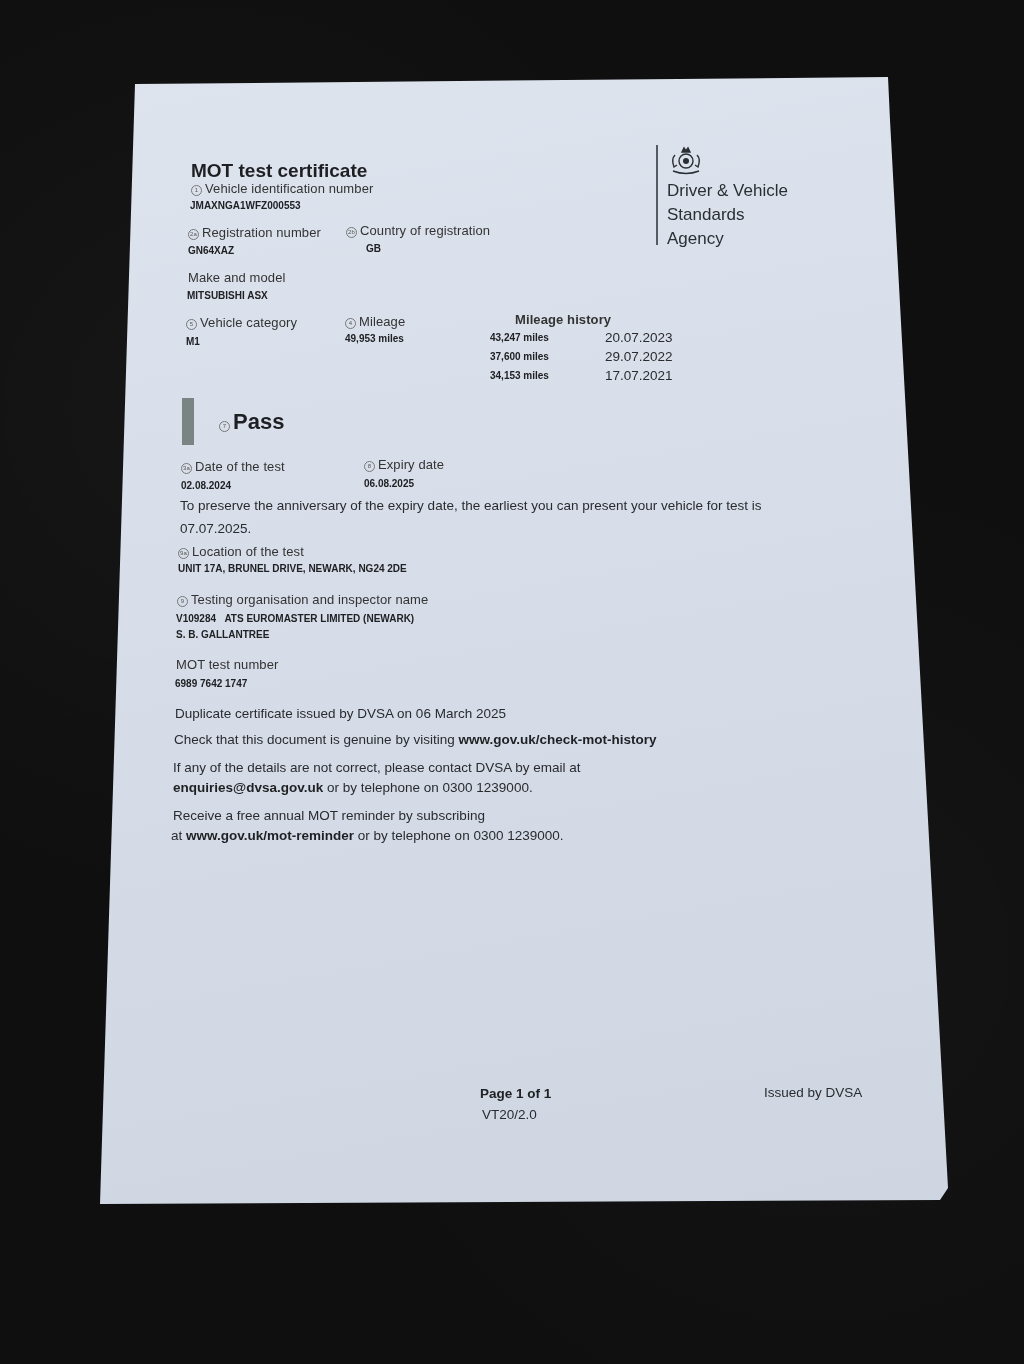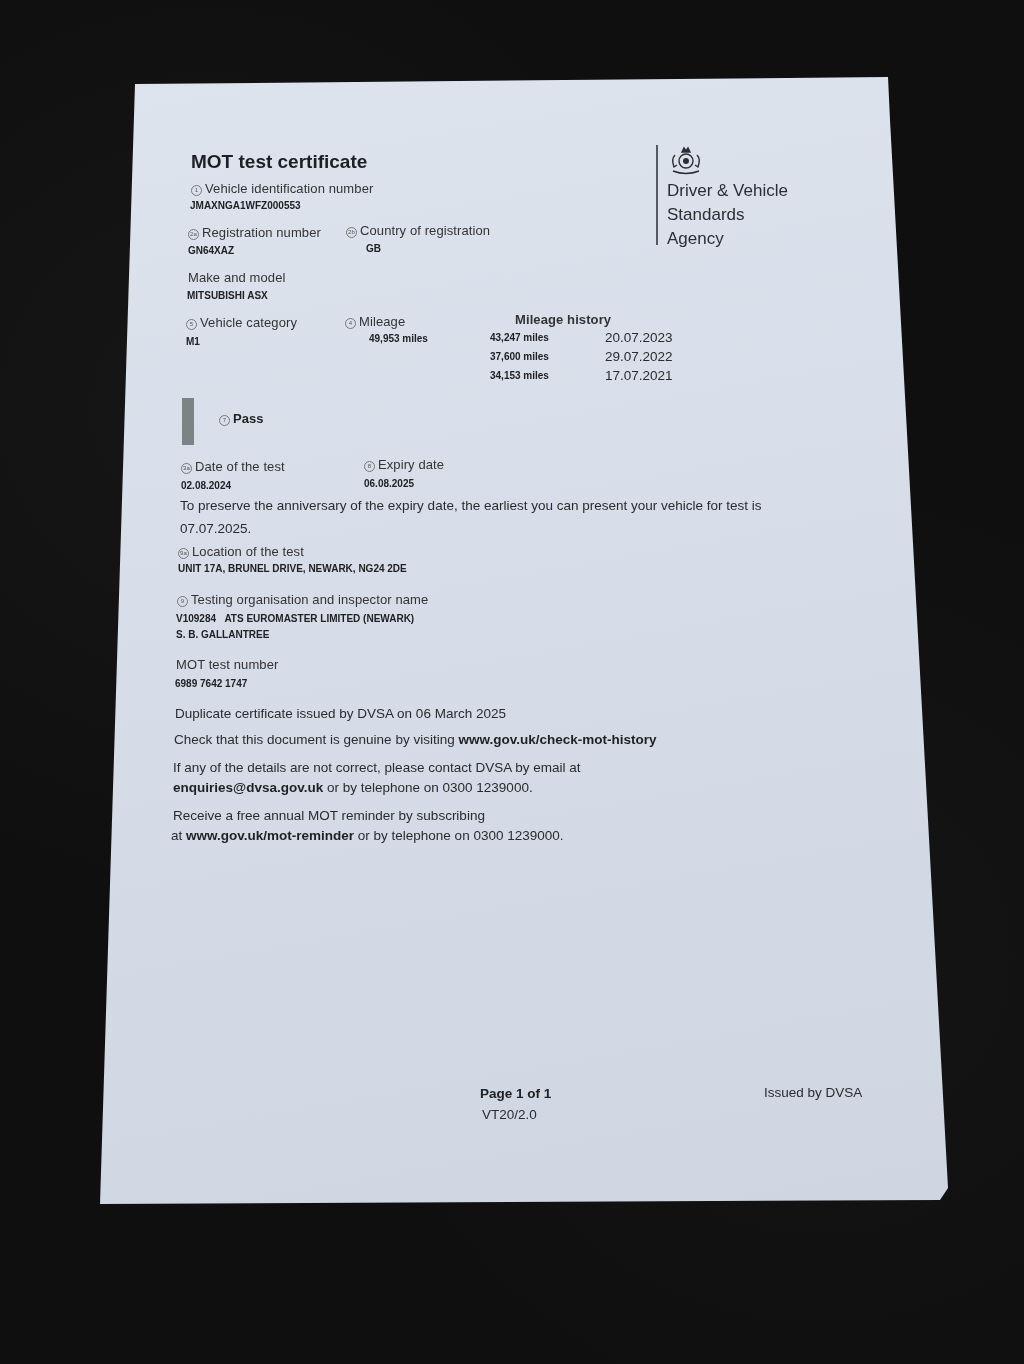--- a/index.html
+++ b/index.html
@@ -20,32 +20,32 @@
   .t { position:absolute; white-space:nowrap; }
   .label { font-size:13px; color:#333; letter-spacing:0.1px; }
   .value { font-size:10px; font-weight:bold; color:#202124; }
   .body-text { font-size:13.5px; color:#2a2b2f; }
   .mk {
     display:inline-block; width:9px; height:9px; border:1px solid #777; border-radius:50%;
     font-size:6px; line-height:9px; text-align:center; color:#555; margin-right:3px;
     vertical-align:1px; font-weight:normal;
   }
   .title { font-size:19px; font-weight:bold; color:#1e1f22; }
-  .pass { font-size:13px; font-weight:bold; color:#1e1f22; }
+  .pass { font-size:22px; font-weight:bold; color:#1e1f22; }
   .pass-bar { position:absolute; left:182px; top:398px; width:12px; height:47px; background:#7a8482; }
   .crest-line { position:absolute; left:656px; top:145px; width:2px; height:100px; background:#555b63; }
   .agency { font-size:17px; color:#2b2e33; line-height:24px; }
   b.inline { font-weight:bold; color:#1f2023; }
 </style>
 </head>
 <body>
 
 <div class="paper"></div>
 
-<div class="t title" style="left:191px;top:151px;text-align:center;">MOT test certificate</div>
+<div class="t title" style="left:191px;top:160px;text-align:center;">MOT test certificate</div>
 
 <div class="crest-line"></div>
 <div class="t" style="left:666px;top:143px;width:40px;height:34px;">
   <svg width="40" height="34" viewBox="0 0 40 34">
     <g fill="none" stroke="#2b2e33" stroke-width="1.4">
       <circle cx="20" cy="18" r="7"></circle>
       <path d="M16 9 L18 5 L20 8 L22 5 L24 9 Z" fill="#2b2e33"></path>
       <path d="M9 12 Q5 16 8 24 L11 22"></path>
       <path d="M31 12 Q35 16 32 24 L29 22"></path>
       <path d="M7 28 Q20 33 33 28"></path>
@@ -76,21 +76,21 @@
 <div class="t value" style="left:187px;top:290px;">MITSUBISHI ASX</div>
 
 <div class="t label" style="left:186px;top:315px;">
   <span class="mk">5</span><span>Vehicle category</span>
 </div>
 <div class="t value" style="left:186px;top:336px;">M1</div>
 
 <div class="t label" style="left:345px;top:314px;">
   <span class="mk">4</span><span>Mileage</span>
 </div>
-<div class="t value" style="left:345px;top:333px;margin-left:24px;">49,953 miles</div>
+<div class="t value" style="left:345px;top:333px;">49,953 miles</div>
 
 <div class="t label" style="left:515px;top:312px;font-weight:bold;">Mileage history</div>
 <div class="t value" style="left:490px;top:332px;">43,247 miles</div>
 <div class="t body-text" style="left:605px;top:330px;">20.07.2023</div>
 <div class="t value" style="left:490px;top:351px;">37,600 miles</div>
 <div class="t body-text" style="left:605px;top:349px;text-align:center;">29.07.2022</div>
 <div class="t value" style="left:490px;top:370px;">34,153 miles</div>
 <div class="t body-text" style="left:605px;top:368px;">17.07.2021</div>
 
 <div class="pass-bar"></div>

